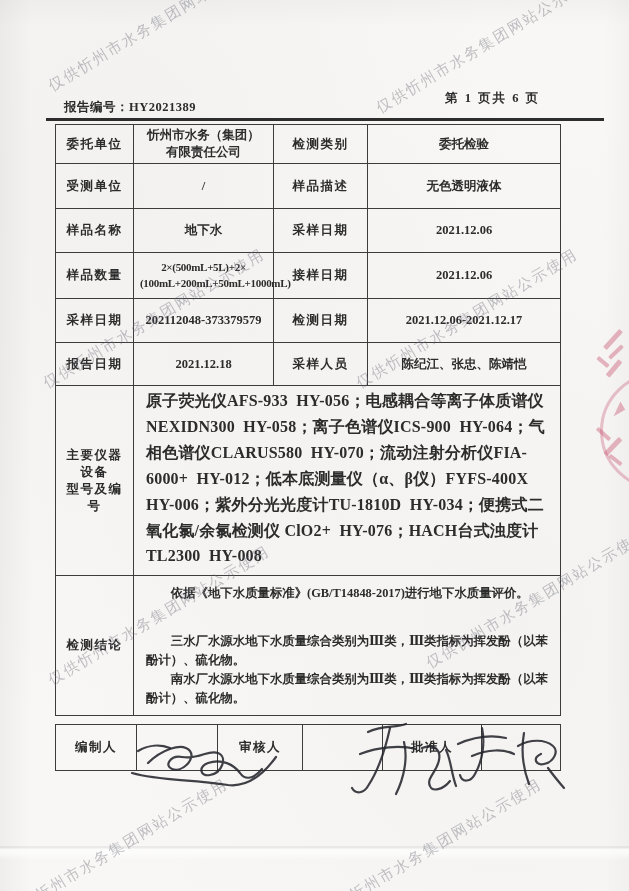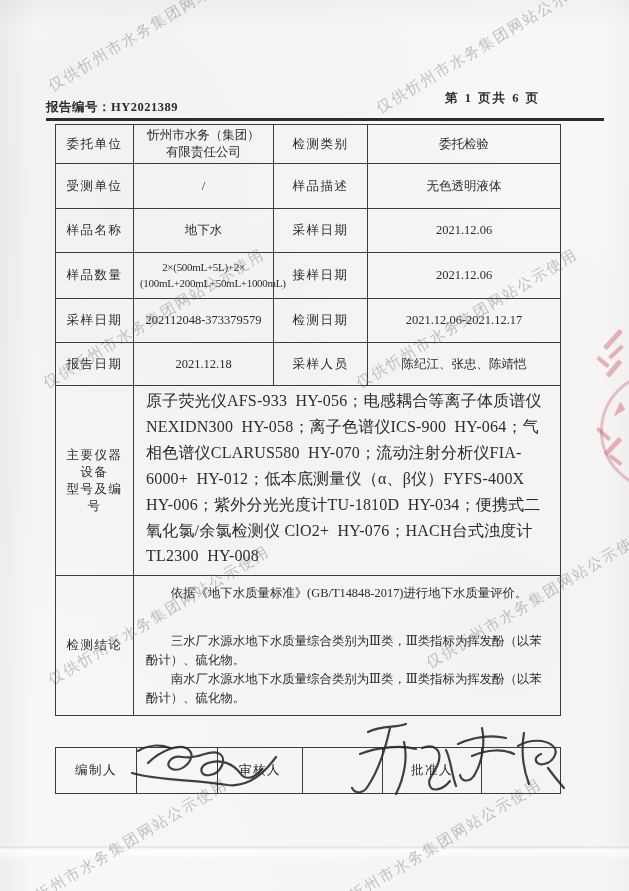--- a/index.html
+++ b/index.html
@@ -40,35 +40,35 @@
     font-family:"Liberation Sans","DejaVu Sans",sans-serif;
   }
   
   .title{
     position:absolute;left:55px;top:66px;width:505px;
     text-align:center;
     font-size:17.5px;font-weight:bold;letter-spacing:1px;
     color:#242424;z-index:2;
   }
   .report-no{
-    position:absolute;left:46px;top:99px;
+    position:absolute;left:64px;top:99px;
     font-size:12.5px;font-weight:bold;letter-spacing:0.5px;z-index:2;
   }
   .page-info{
     position:absolute;left:400px;top:90px;width:185px;
     text-align:center;font-size:12.5px;font-weight:bold;letter-spacing:2px;z-index:2;
   }
   .rule{
     position:absolute;left:46px;top:118px;width:558px;height:2.5px;
     background:#2d2d2d;z-index:2;
   }
   
-  table{border-collapse:collapse;table-layout:fixed;z-index:2;position:absolute;background:transparent;}
+  table{border-collapse:collapse;table-layout:fixed;z-index:2;position:absolute;background:transparent;font-weight:bold;}
   #main-table{left:55px;top:124px;width:505px;}
-  #sig-table{left:55px;top:747px;width:505px;}
+  #sig-table{left:55px;top:724px;width:505px;}
   td{
     border:1px solid #3c3c3c;
     text-align:center;vertical-align:middle;
     font-size:12.5px;color:#2c2c2c;
     padding:2px 6px;line-height:1.35;
   }
   td.lbl{letter-spacing:1.5px;}
   td.pre{white-space:pre-line;}
   td.qty{font-size:11px;letter-spacing:-0.3px;white-space:pre-line;line-height:1.45;}
   td.instruments{

